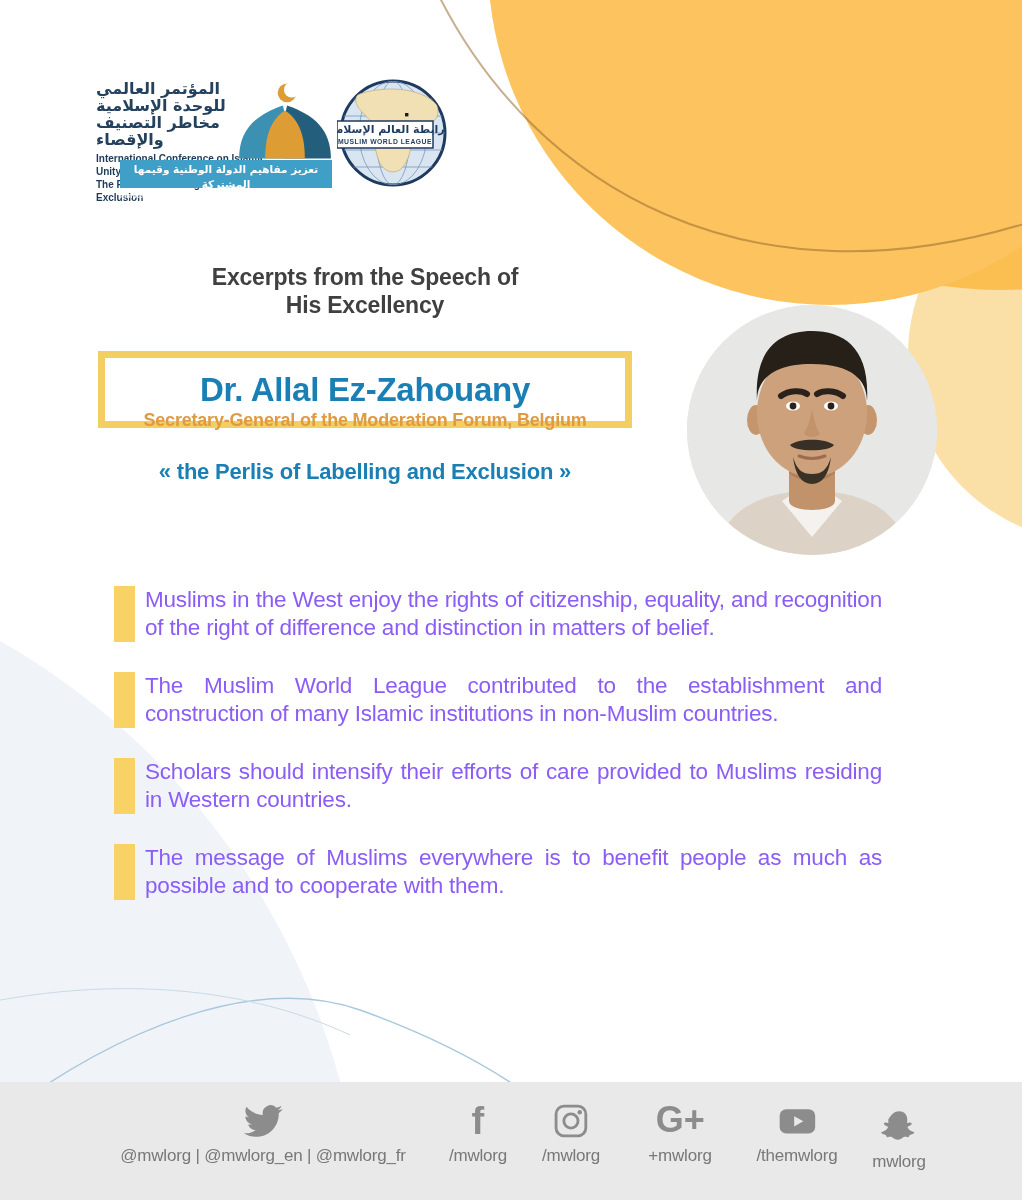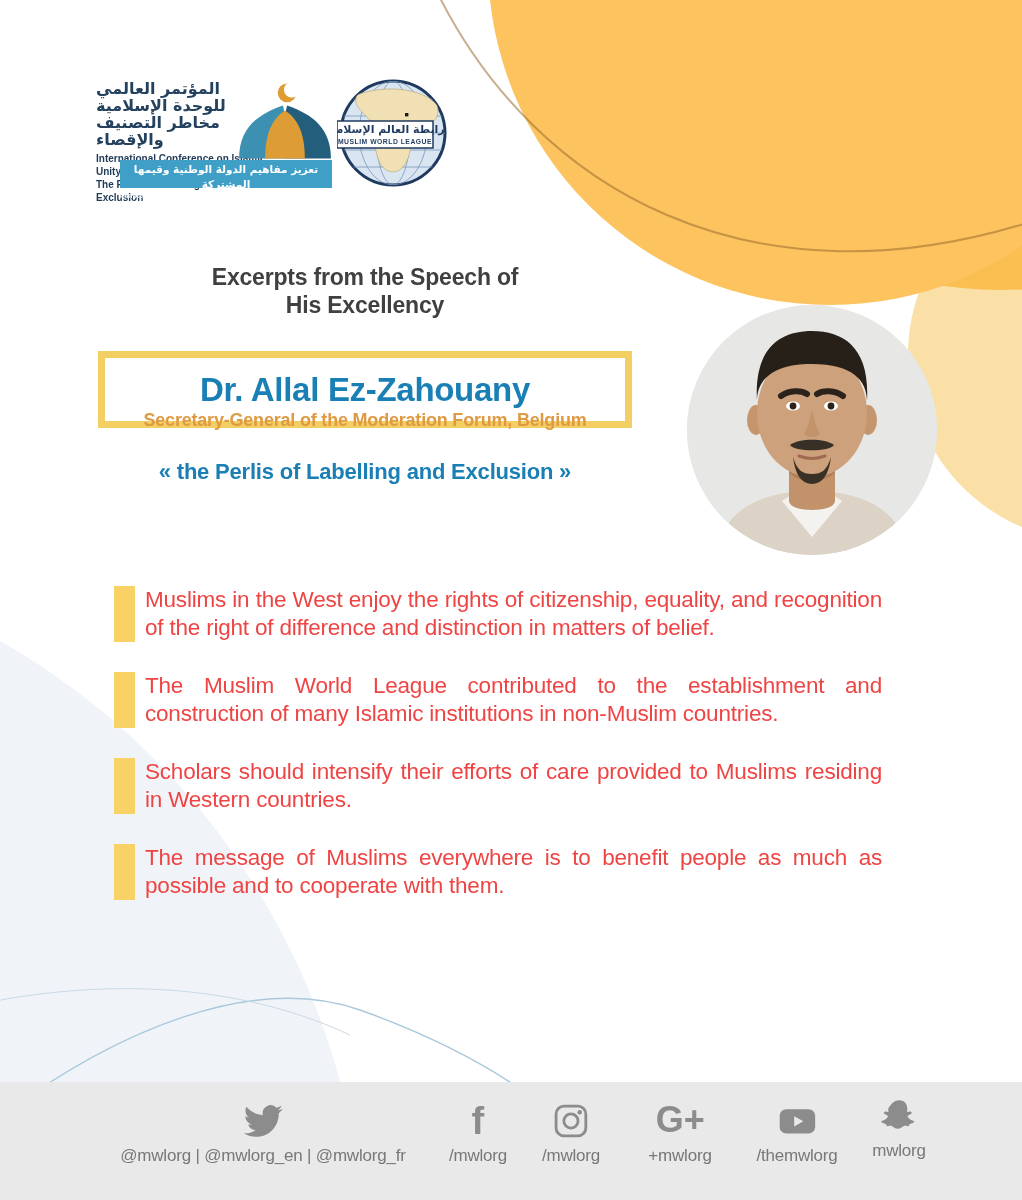--- a/index.html
+++ b/index.html
@@ -39,21 +39,21 @@
          font-size:22px;font-weight:bold;line-height:40px;z-index:4;letter-spacing:-.2px;}
 
   
   .portrait{left:687px;top:305px;width:250px;height:250px;border-radius:50%;overflow:hidden;
             background:#E7E7E5;z-index:5;}
 
   
   .quotes{left:114px;top:586px;width:775px;z-index:4;}
   .quote{display:flex;margin-bottom:30px;}
   .qbar{flex:0 0 21px;background:#F8D264;margin-right:10px;}
-  .qtext{width:737px;color:#ef4444;font-size:22.5px;line-height:28px;text-align:justify;letter-spacing:-.2px;}
+  .qtext{width:737px;color:#8b5cf6;font-size:22.5px;line-height:28px;text-align:justify;letter-spacing:-.2px;}
 
   
   .footer{left:0;top:1082px;width:1022px;height:118px;background:#E9E9E9;z-index:6;}
   .net{position:absolute;transform:translateX(-50%);text-align:center;}
   .net .ic{height:42px;display:flex;align-items:center;justify-content:center;}
   .net .hd{margin-top:4px;color:#787878;font-size:17px;white-space:nowrap;letter-spacing:-.2px;}
 </style>
 </head>
 <body>
 
@@ -208,21 +208,21 @@
   </div>
   <div class="net" style="left:797px;top:18px;">
     <div class="ic">
       <svg width="44" height="34" viewBox="0 0 24 23">
         <rect x="0" y="3.5" width="24" height="16.5" rx="4.5" fill="#8C8C8C"></rect>
         <path d="M9.8,8.3 L16,11.75 L9.8,15.2 Z" fill="#E9E9E9"></path>
       </svg>
     </div>
     <div class="hd">/themwlorg</div>
   </div>
-  <div class="net" style="left:899px;top:13px;">
+  <div class="net" style="left:899px;top:24px;">
     <div class="ic">
       <svg width="38" height="38" viewBox="0 0 24 24">
         <path fill="#8C8C8C" d="M12 2c3 0 5.1 2.2 5.1 5.2 0 .8 0 1.6-.1 2.3.5.2 1.2-.4 1.7-.4.6 0 1.2.4 1.2.9 0 .7-.9 1-1.6 1.3-.5.2-1 .5-1 .9 0 .6 1.8 2.6 3.8 2.9.3 0 .5.3.4.6-.3.7-1.5 1.1-2.8 1.3-.2 0-.3.6-.5 1-.1.3-.3.5-.7.4-.5-.1-1.1-.2-1.8-.2-1.6 0-2.1 1.8-4.6 1.8s-3-1.8-4.6-1.8c-.7 0-1.3.1-1.8.2-.4.1-.6-.1-.7-.4-.2-.4-.3-1-.5-1-1.3-.2-2.5-.6-2.8-1.3-.1-.3.1-.6.4-.6 2-.3 3.8-2.3 3.8-2.9 0-.4-.5-.7-1-.9-.7-.3-1.6-.6-1.6-1.3 0-.5.6-.9 1.2-.9.5 0 1.2.6 1.7.4-.1-.7-.1-1.5-.1-2.3C6.9 4.2 9 2 12 2z"></path>
       </svg>
     </div>
     <div class="hd">mwlorg</div>
   </div>
 </div>
 
 </body></html>

